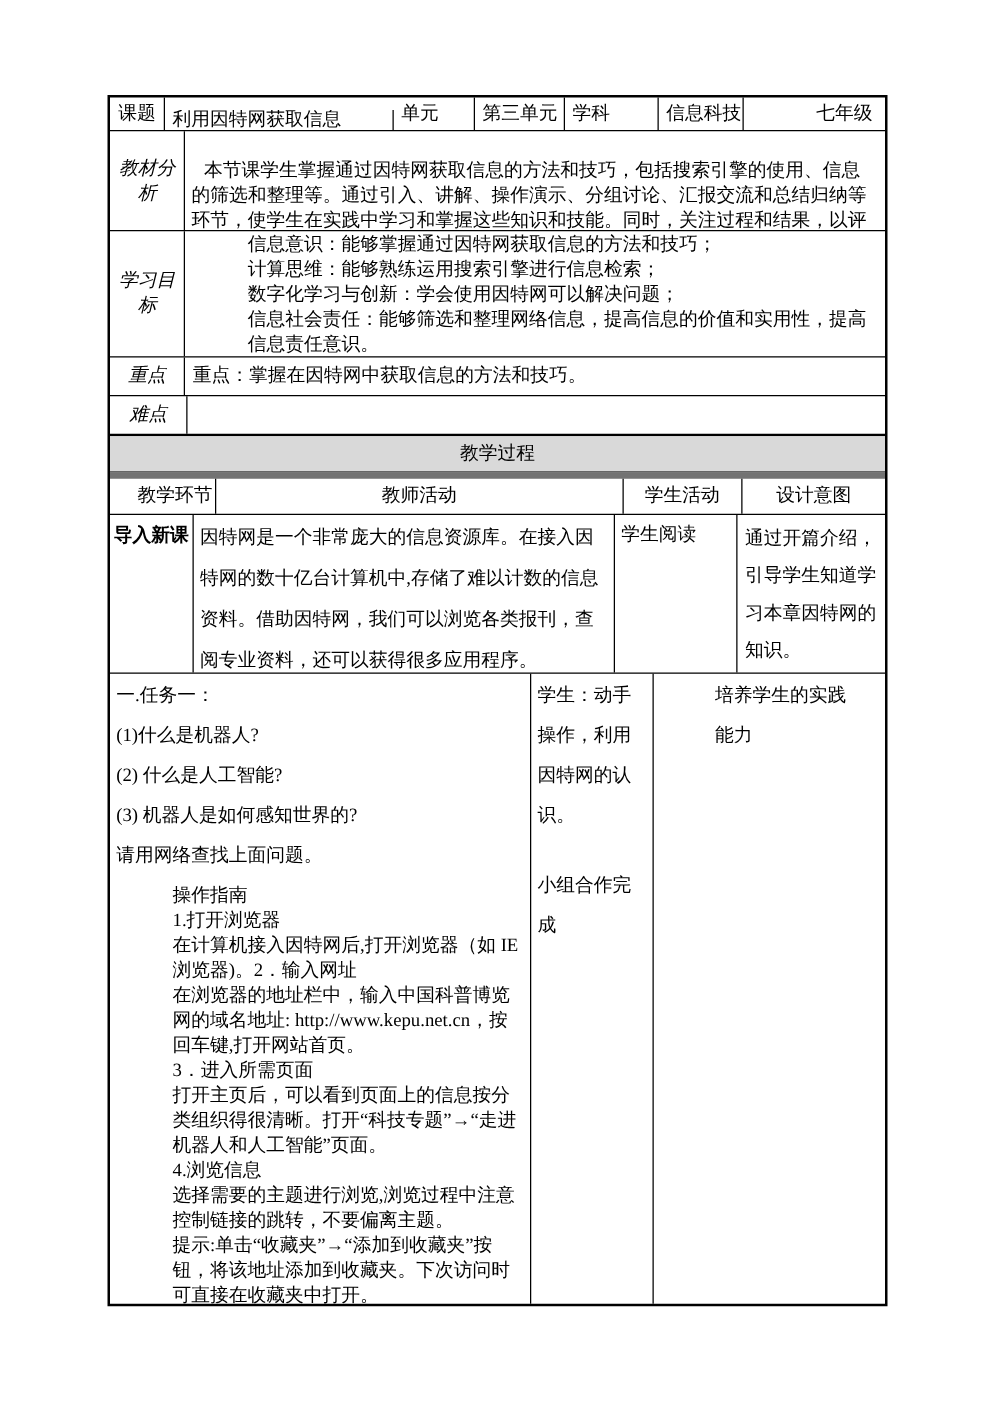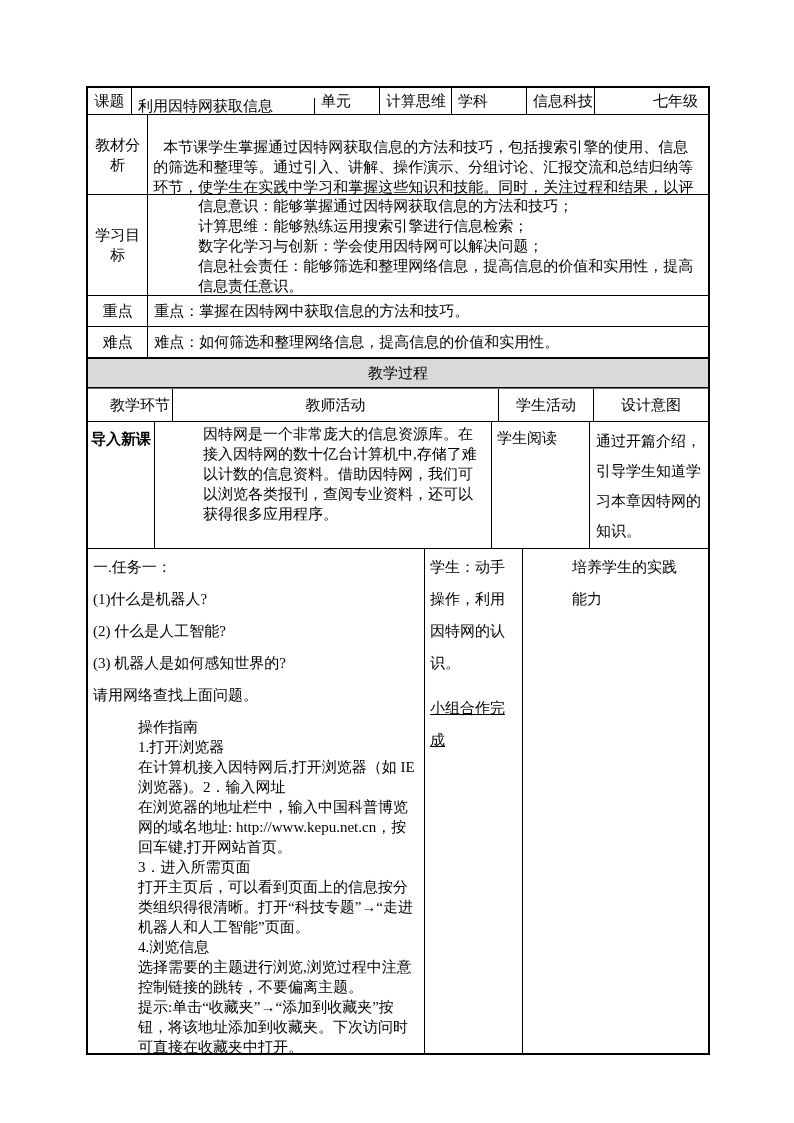--- a/index.html
+++ b/index.html
@@ -4,83 +4,83 @@
 <style>
   html, body { margin:0; padding:0; }
   body {
     width:794px; height:1123px; background:#ffffff;
     font-family:"Liberation Serif","DejaVu Serif",serif;
     color:#000000;
     -webkit-font-smoothing:none;
   }
   .sheet { position:relative; width:794px; height:1123px; background:#ffffff; overflow:hidden; }
   .doc-table {
-    position:absolute; left:86px; top:86px; width:624px; height:969px;
+    position:absolute; left:86px; top:76px; width:624px; height:969px;
     border:2px solid #000; box-sizing:border-box;
     display:flex; flex-direction:column; background:#fff;
   }
   .row { display:flex; flex:0 0 auto; box-sizing:border-box; border-bottom:1px solid #000; }
   .row.last { border-bottom:none; }
   .cell { box-sizing:border-box; border-right:1px solid #000; overflow:hidden; font-size:15px; line-height:20px; }
   .cell.lastc { border-right:none; }
   .vcenter { display:flex; align-items:center; }
   .center  { display:flex; align-items:center; justify-content:center; text-align:center; }
   .pre { white-space:pre-line;margin-left:45px; }
 
   
   .r-title    { height:27px; }
   .r-analysis { height:80px; }
   .r-goals    { height:101px; }
   .r-key      { height:31px; }
   .r-diff     { height:31px; }
   .r-band     { height:30px; border-top:1px solid #000; }
-  .r-headers  { height:34px; border-top:1px solid #737373;padding-left:20px; }
+  .r-headers  { height:34px; border-top:5px solid #737373;padding-left:20px; }
   .r-intro    { height:127px; }
   .r-teach    { height:504px; }
 
   
   .c-t1 { width:44px; }  .c-t2 { width:183px;margin-top:10px; } .c-t3 { width:65px; }
   .c-t4 { width:72px; }  .c-t5 { width:75px;text-align:center; }  .c-t6 { width:68px; }
   .c-t7 { width:52px;margin-top:35px; }  .c-t8 { width:61px; }
-  .c-lab { width:62px; } .c-wide { width:576px; }
+  .c-lab { width:62px;font-style:italic; } .c-wide { width:576px; }
   .c-stage { width:67px; } .c-teacher { width:337px; }
   .c-student { width:98px; } .c-intent { width:118px; }
 
   .titleval { padding-left:6px; }
   .labcell { text-align:center; line-height:20px; }
 
   .analysis-text { padding:0 5px; text-indent:10px; line-height:20px;margin-top:22px; }
   .goals-text { padding:1px 5px; line-height:20px; }
   .pointline { padding-left:6px; }
 
   .band { background:#d9d9d9; font-size:15px; }
 
   .stagecell { text-align:center; padding-top:7px;font-weight:bold; }
-  .intro-teacher { padding:2px 5px; line-height:20px;margin-left:43px; }
+  .intro-teacher { padding:2px 5px; line-height:33px; }
   .intro-student { padding:6px 5px; line-height:20px; }
   .intro-intent  { padding:4px 5px 0 6px; line-height:30px; }
 
   .teach-teacher { padding:2px 5px; }
   .tasks { line-height:32px; margin:0 0 6px 0; }
   .guide { line-height:20px; word-break:break-word; }
   .teach-student { padding:2px 5px; line-height:32px; }
-  .teach-student .p2 { margin-top:13px;text-decoration:underline; }
+  .teach-student .p2 { margin-top:24px; }
   .teach-intent { padding:2px 5px; line-height:32px;margin-left:44px; }
 </style>
 </head>
 <body>
 
 <div class="sheet">
   <div class="doc-table">
 
     <div class="row r-title">
       <div class="cell c-t1 center">课题</div>
       <div class="cell c-t2 vcenter titleval">利用因特网获取信息</div>
       <div class="cell c-t3 vcenter titleval">单元</div>
-      <div class="cell c-t4 vcenter titleval">计算思维</div>
+      <div class="cell c-t4 vcenter titleval">第三单元</div>
       <div class="cell c-t5 vcenter titleval">学科</div>
       <div class="cell c-t6 vcenter titleval">信息科技</div>
       <div class="cell c-t7 vcenter titleval">年级</div>
       <div class="cell c-t8 vcenter titleval lastc">七年级</div>
     </div>
 
     <div class="row r-analysis">
       <div class="cell c-lab center labcell">教材分析</div>
       <div class="cell c-wide lastc">
         <div class="analysis-text">本节课学生掌握通过因特网获取信息的方法和技巧，包括搜索引擎的使用、信息的筛选和整理等。通过引入、讲解、操作演示、分组讨论、汇报交流和总结归纳等环节，使学生在实践中学习和掌握这些知识和技能。同时，关注过程和结果，以评估学生的学习效果。</div>
@@ -97,21 +97,20 @@
       </div>
     </div>
 
     <div class="row r-key">
       <div class="cell c-lab center labcell">重点</div>
       <div class="cell c-wide vcenter pointline lastc">重点：掌握在因特网中获取信息的方法和技巧。</div>
     </div>
 
     <div class="row r-diff">
       <div class="cell c-lab center labcell">难点</div>
-      <div class="cell c-wide vcenter pointline lastc">难点：如何筛选和整理网络信息，提高信息的价值和实用性。</div>
     </div>
 
     <div class="row r-band">
       <div class="cell band center lastc" style="width:620px;">教学过程</div>
     </div>
 
     <div class="row r-headers">
       <div class="cell c-stage center">教学环节</div>
       <div class="cell c-teacher center">教师活动</div>
       <div class="cell c-student center">学生活动</div>

